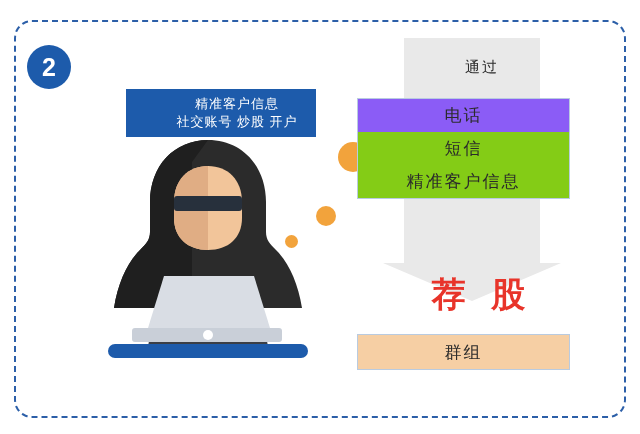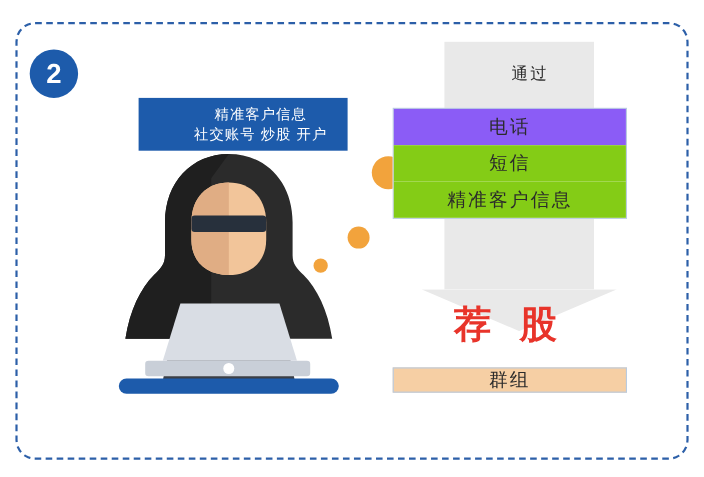--- a/index.html
+++ b/index.html
@@ -140,37 +140,37 @@
     color: #2b2b2b;
     letter-spacing: 2px;
     box-sizing: border-box;
   }
   .channels .row.alt { background: #8b5cf6; }
   .channels .row.plain { background: #84cc16; }
 
   
   .headline {
     position: absolute;
-    left: 357px;
+    left: 376px;
     top: 272px;
     width: 213px;
     text-align: center;
     font-size: 34px;
     font-weight: bold;
     color: #e8342a;
     letter-spacing: 8px;
   }
 
   
   .groupbox {
     position: absolute;
     left: 357px;
     top: 334px;
     width: 213px;
-    height: 23px;
+    height: 36px;
     border: 1px solid #b9cbe0;
     background: #f6cfa4;
     box-sizing: border-box;
     display: flex;
     align-items: center;
     justify-content: center;
     font-size: 17px;
     color: #2b2b2b;
     letter-spacing: 2px;
   }

